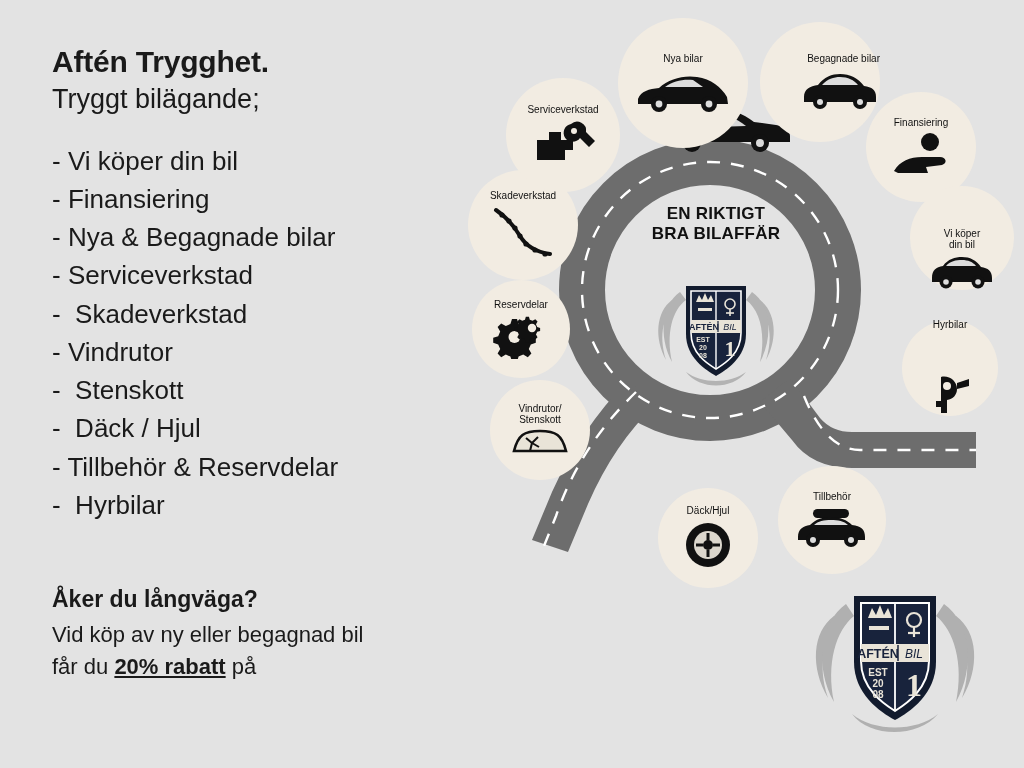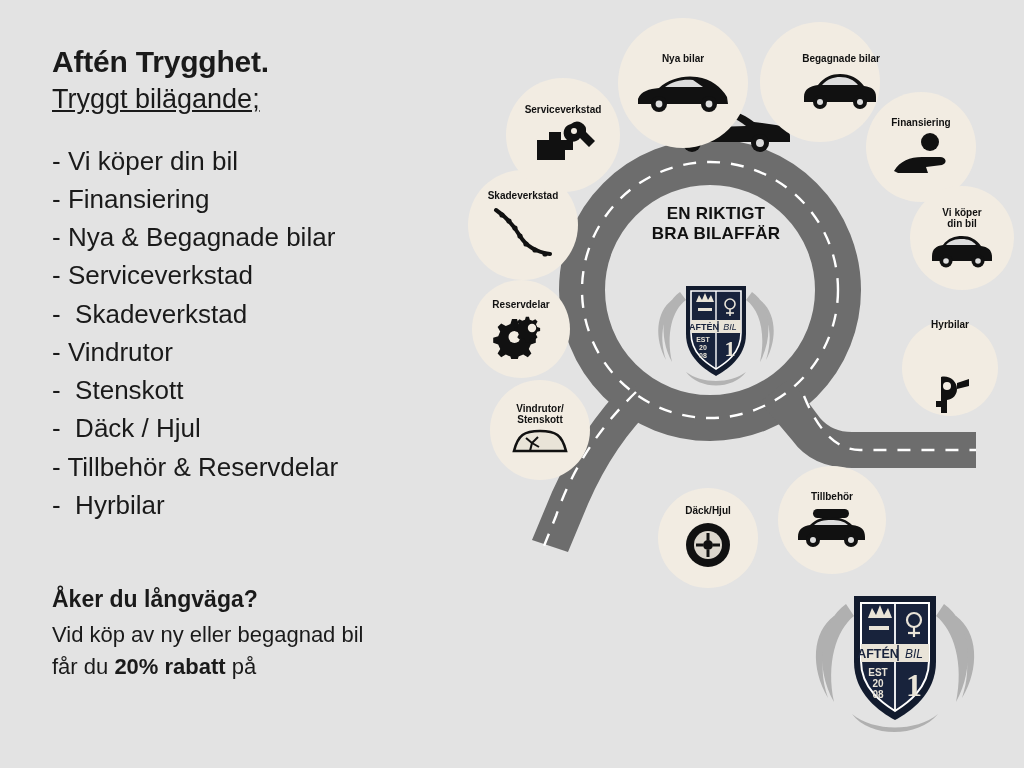--- a/index.html
+++ b/index.html
@@ -33,21 +33,20 @@
     font-weight: bold;
     letter-spacing: -0.2px;
     margin: 0 0 4px 0;
     line-height: 1.18;
   }
   .subhead {
     font-size: 27px;
     font-weight: normal;
     margin: 0 0 26px 0;
     line-height: 1.2;
-    text-decoration: underline;
   }
   .service-list {
     list-style: none;
     margin: 0;
     padding: 0;
   }
   .service-list li {
     font-size: 26px;
     line-height: 1.47;
     white-space: pre;
@@ -64,20 +63,21 @@
     font-weight: bold;
     margin: 0 0 6px 0;
   }
   .promo-body {
     font-size: 22px;
     line-height: 1.45;
     margin: 0;
   }
   .promo-body b {
     font-weight: bold;
+    text-decoration: underline;
   }
 
   
   .diagram {
     position: absolute;
     left: 460px;
     top: 0;
     width: 564px;
     height: 768px;
   }
@@ -90,21 +90,21 @@
     border-radius: 50%;
     background: #f2ece2;
     display: flex;
     flex-direction: column;
     align-items: center;
     justify-content: center;
     text-align: center;
   }
   .bubble .cap {
     font-size: 10px;
-    font-weight: bold;
+    font-weight: normal;
     line-height: 1.12;
     color: #111;
     margin-bottom: 2px;
     white-space: pre-line;
   }
   .bubble .art {
     line-height: 0;
   }
 
   .center-text {
@@ -243,21 +243,21 @@
     <div class="bubble" style="left:406px; top:92px; width:110px; height:110px;">
       <span class="cap">Finansiering</span>
       <span class="art">
         <svg width="62" height="46" viewBox="0 0 62 46">
           <circle cx="40" cy="11" r="9" fill="#111"></circle>
           <path d="M4 40 C10 30 20 26 32 26 L50 26 C56 26 58 32 52 34 L36 36 L38 42 L8 42 Z" fill="#111"></path>
         </svg>
       </span>
     </div>
 
-    <div class="bubble" style="left:450px; top:186px; width:104px; height:104px;">
+    <div class="bubble" style="left:450px; top:186px; width:104px; height:104px;justify-content:flex-end;">
       <span class="cap">Vi köper
 din bil</span>
       <span class="art">
         <svg width="68" height="38" viewBox="0 0 68 38">
           <path d="M4 26 C4 18 8 15 15 14 C20 7 27 5 34 5 C42 5 48 8 53 15 C60 16 64 19 64 26 L64 30 L4 30 Z" fill="#111"></path>
           <path d="M18 14 C22 9 28 8 34 8 C40 8 45 10 48 14 Z" fill="#ddd"></path>
           <circle cx="18" cy="30" r="6.5" fill="#111"></circle>
             <circle cx="18" cy="30" r="2.8" fill="#ddd"></circle>
           <circle cx="50" cy="30" r="6.5" fill="#111"></circle>
             <circle cx="50" cy="30" r="2.8" fill="#ddd"></circle>

